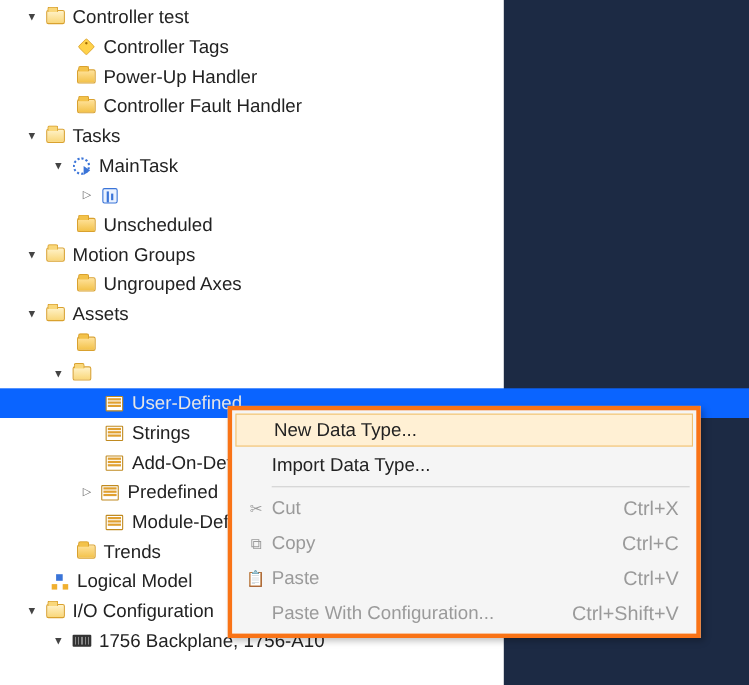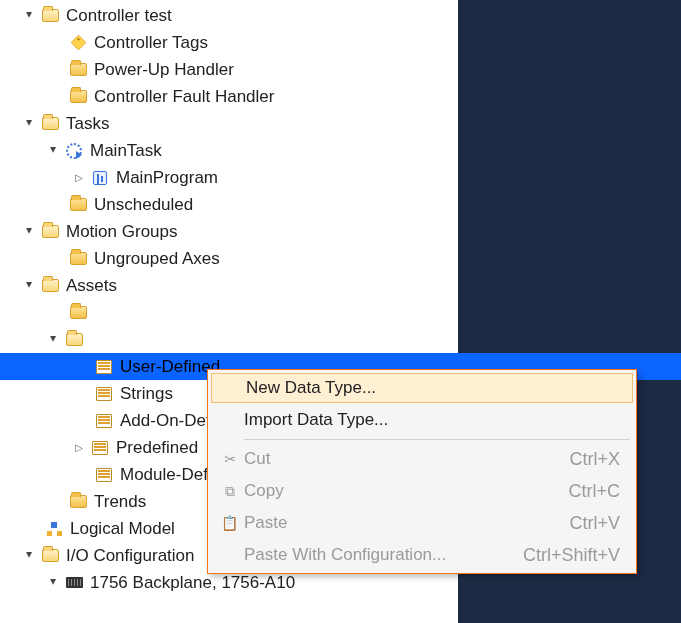--- a/index.html
+++ b/index.html
@@ -48,21 +48,21 @@
     display: inline-flex;
     align-items: center;
     justify-content: center;
     margin-right: 6px;
     flex-shrink: 0;
   }
   .label { color: #222; }
   .row.selected {
     background: #0a64ff;
   }
-  .row.selected .label { color: #000000; }
+  .row.selected .label { color: #e5e5e5; }
   
   .folder-ico {
     width: 17px; height: 13px;
     background: linear-gradient(#ffe29a,#f3c24a);
     border: 1px solid #d9a12e;
     border-radius: 2px;
     position: relative;
   }
   .folder-ico::before {
     content: "";
@@ -162,21 +162,21 @@
     content:"";position:absolute;inset:2px;
     background: repeating-linear-gradient(90deg,#888 0 1px, transparent 1px 3px);
   }
   
   .context-menu {
     position: absolute;
     left: 207px;
     top: 369px;
     width: 430px;
     background: #f5f5f5;
-    border: 1px solid #f97316;
+    border: 4px solid #f97316;
     box-shadow: 3px 3px 6px rgba(0,0,0,0.25);
     padding: 2px;
     z-index: 10;
   }
   .menu-item {
     display: flex;
     align-items: center;
     height: 32px;
     padding: 0 14px 0 6px;
   }
@@ -262,21 +262,20 @@
       </span>
     <span class="label">MainTask</span>
   </div>
 
   <div class="row">
     <span class="indent" style="width:72px"></span>
     <span class="toggle" style="color: rgb(102, 102, 102);">▷</span>
     <span class="icon">
         <span class="prog-ico"></span>
       </span>
-    <span class="label">MainProgram</span>
   </div>
 
   <div class="row">
     <span class="indent" style="width:50px"></span>
     <span class="toggle empty"></span>
     <span class="icon">
         <span class="folder-ico"></span>
       </span>
     <span class="label">Unscheduled</span>
   </div>

